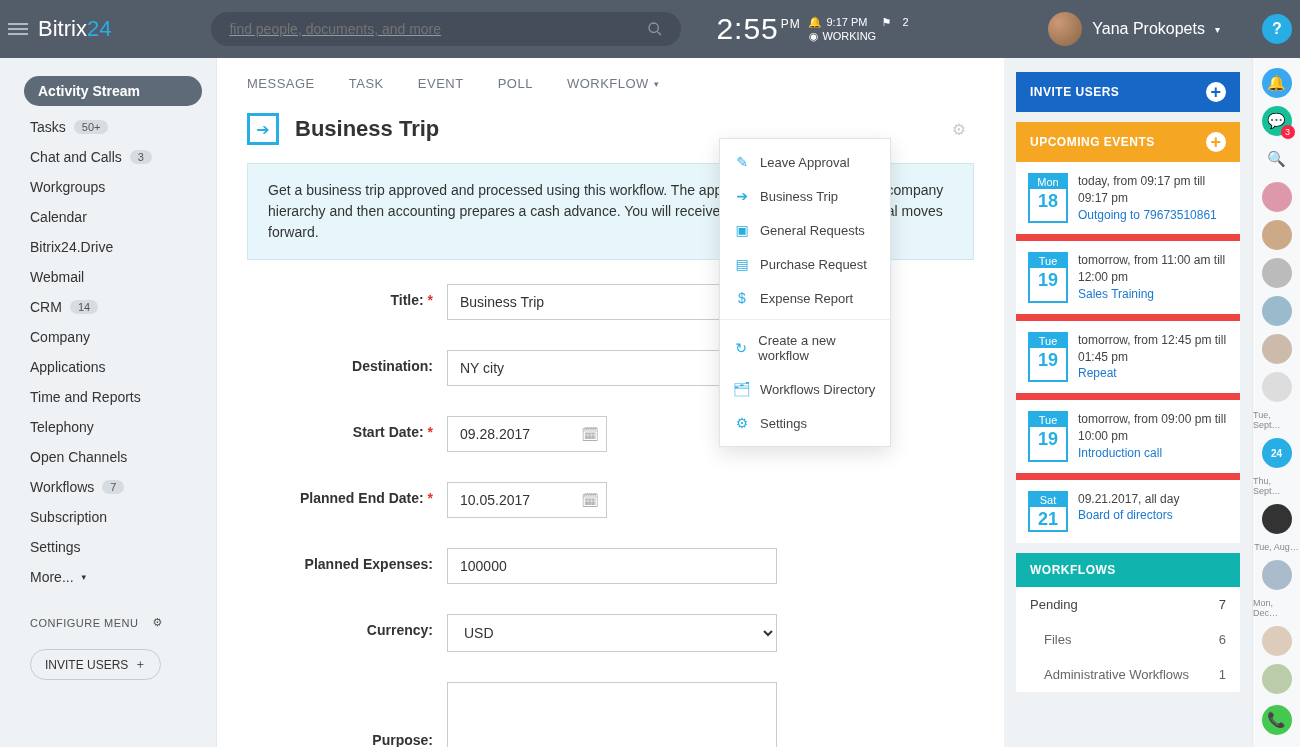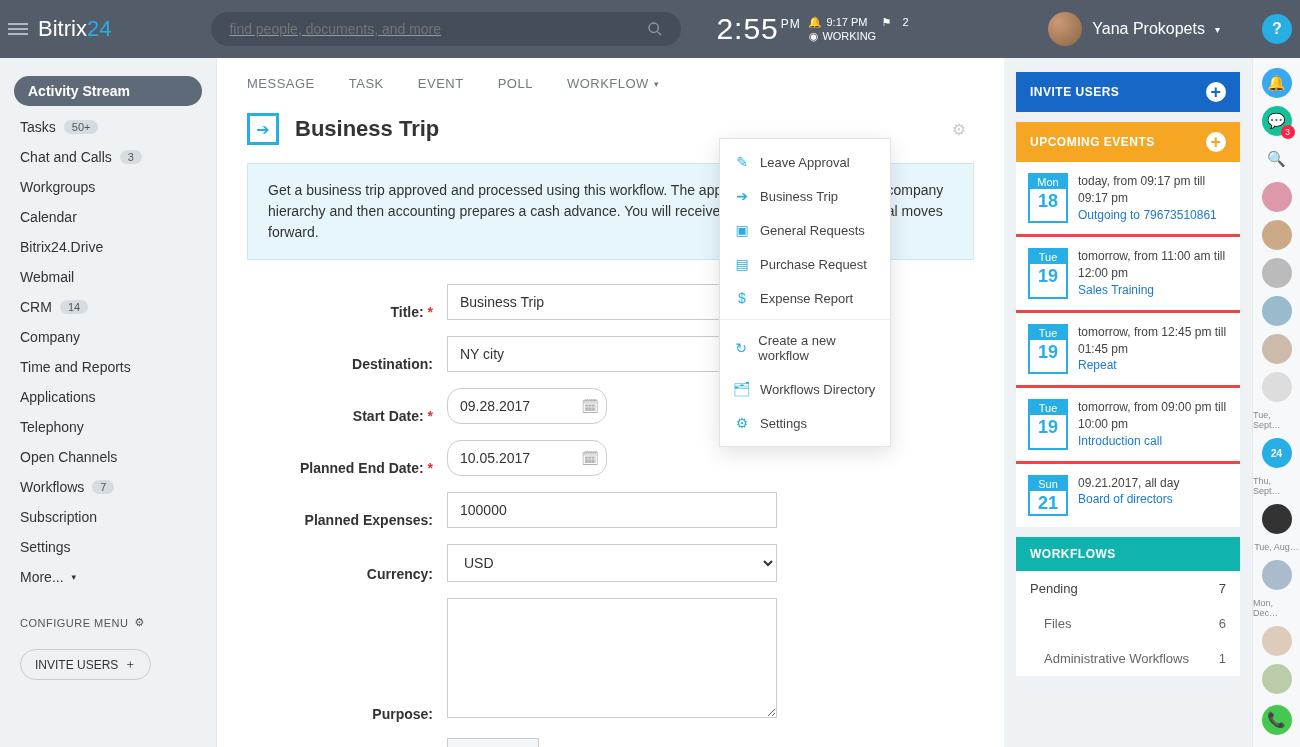--- a/index.html
+++ b/index.html
@@ -13,48 +13,48 @@
 .search input{ flex:1; background:none; border:none; color:#fff; font-size:14px; outline:none; }
 .time-block{ margin-left:35px; display:flex; align-items:center; }
 .big-time{ font-size:30px; font-weight:300; letter-spacing:1px; }
 .time-extra{ margin-left:8px; font-size:11px; line-height:14px; }
 .time-extra .row{ display:flex; align-items:center; gap:4px; }
 .user-block{ margin-left:auto; display:flex; align-items:center; gap:10px; cursor:pointer; }
 .avatar-sm{ width:34px; height:34px; border-radius:50%; background:#d88; background:radial-gradient(circle at 30% 30%,#c97,#864);}
 .help-btn{ width:30px; height:30px; border-radius:50%; background:#27aee4; color:#fff; display:flex; align-items:center; justify-content:center; margin-left:42px; font-weight:bold; cursor:pointer; }
 
 .shell{ display:flex; height:689px; }
-.sidebar{ width:216px; background:#eef2f4; padding:18px 0 0 0; }
+.sidebar{ width:216px; background:#eef2f4; padding:18px 0 0 10px; }
 .side-item{ padding:7px 20px; font-size:14px; color:#333; cursor:pointer; display:flex; align-items:center; gap:8px; }
 .side-item.active{ background:#5f6a78; color:#fff; border-radius:16px; margin:0 14px 6px 14px; padding:7px 14px; font-weight:600;}
 .badge{ background:#d6dde2; color:#555; border-radius:10px; padding:1px 8px; font-size:11px; }
-.side-config{ margin:24px 20px 10px; font-size:11px; color:#555; letter-spacing:.5px; display:flex; align-items:center; gap:6px; cursor:pointer;}
+.side-config{ margin:24px 20px 10px; font-size:11px; color:#555; letter-spacing:.5px; display:flex; align-items:center; gap:14px; cursor:pointer;}
 .invite-btn{ margin:10px 20px; border:1px solid #c5cdd3; border-radius:16px; padding:6px 14px; font-size:12px; color:#333; display:inline-flex; align-items:center; gap:6px; cursor:pointer;}
 
 .main{ flex:1; background:#fff; border-left:1px solid #e5e9ec; position:relative; overflow:hidden; }
 .tabs{ padding:18px 30px 12px; display:flex; gap:34px; font-size:13px; color:#717a84; letter-spacing:.5px; }
 .tabs .tab{ cursor:pointer; }
 .tabs .wf{ display:flex; align-items:center; gap:5px; }
 
 .page-title{ display:flex; align-items:center; gap:16px; padding:10px 30px 18px; }
 .pt-icon{ width:32px; height:32px; border:3px solid #27aee4; display:flex; align-items:center; justify-content:center; color:#27aee4;}
 .page-title h1{ font-size:22px; font-weight:600; color:#333; }
 .gear{ margin-left:auto; color:#c5cdd3; cursor:pointer; margin-right:8px;}
 
 .info-box{ margin:0 30px 24px; background:#e6f6fb; border:1px solid #cce9f1; padding:16px 20px; font-size:14px; color:#333; line-height:1.5; }
 
 .form{ padding:0 30px; }
-.frow{ display:flex; align-items:flex-end; margin-bottom:16px; }
+.frow{ display:flex; align-items:flex-start; margin-bottom:30px; }
 .flabel{ width:200px; text-align:right; padding-right:14px; font-size:14px; color:#333; padding-top:8px; font-weight:600;}
 .req{ color:#d33; }
 .finput{ width:330px; }
 .finput input,.finput textarea,.finput select{ width:100%; border:1px solid #c5cdd3; padding:9px 12px; font-size:14px; color:#333; background:#fff; }
 .finput textarea{ height:120px; resize:both; }
 .date-wrap{ position:relative; width:160px; }
-.date-wrap input{ width:100%;border-radius:14px; }
+.date-wrap input{ width:100%; }
 .cal-icon{ position:absolute; right:8px; top:50%; transform:translateY(-50%); color:#999; pointer-events:none; font-size:14px;}
 .file-btn{ border:1px solid #c5cdd3; background:#f4f7f9; padding:9px 16px; font-size:12px; color:#555; letter-spacing:.5px; cursor:pointer;}
 
 
 .wf-menu{ position:absolute; top:80px; left:502px; width:172px; background:#fff; border:1px solid #e0e4e8; box-shadow:0 6px 20px rgba(0,0,0,.12); padding:6px 0; z-index:10;}
 .wf-menu .mi{ padding:9px 14px; font-size:13px; color:#444; display:flex; align-items:center; gap:10px; cursor:pointer;}
 .wf-menu .ic{ width:16px; height:16px; display:inline-flex; align-items:center; justify-content:center; color:#27aee4; font-size:14px; }
 .wf-menu .sep{ height:1px; background:#eceff2; margin:4px 0; }
 
 .right{ width:248px; padding:14px 12px; background:#eef2f4; overflow:hidden; }
@@ -62,21 +62,21 @@
 .card-hd{ padding:10px 14px; font-size:12px; font-weight:700; letter-spacing:.5px; color:#fff; display:flex; align-items:center; justify-content:space-between; }
 .plus-c{ width:20px; height:20px; border-radius:50%; background:#fff; color:inherit; display:flex; align-items:center; justify-content:center; font-weight:bold; cursor:pointer; font-size:18px;}
 .hd-blue{ background:#1768c6; } .hd-orange{ background:#f5a623; } .hd-teal{ background:#11b3ae; }
 .plus-blue{ color:#1768c6 !important; } .plus-or{ color:#f5a623 !important; }
 
 .pulse{ display:flex; align-items:center; background:#19c1f3; color:#fff; height:36px; margin-bottom:10px; }
 .pulse .lbl{ flex:1; padding:0 12px; font-size:12px; font-weight:700; letter-spacing:.5px;}
 .pulse .num{ background:#fff; color:#333; padding:6px 14px; font-size:14px; }
 .pulse .pct{ background:#e0f4fb; color:#19c1f3; padding:6px 10px; font-size:14px; font-weight:600; margin-left:4px; }
 
-.ev{ padding:11px 12px; display:flex; gap:10px; border-top:3px solid #ef4444; }
+.ev{ padding:11px 12px; display:flex; gap:10px; border-top:7px solid #ef4444; }
 .ev:first-child{ border-top:none; }
 .ev-date{ width:40px; border:2px solid #27aee4; text-align:center; }
 .ev-date .dow{ background:#27aee4; color:#fff; font-size:11px; padding:1px 0; }
 .ev-date .dom{ color:#27aee4; font-size:18px; font-weight:600; padding:2px 0 0; }
 .ev-txt{ flex:1; font-size:12px; color:#444; line-height:1.4; }
 .ev-txt a{ color:#1b79d0; text-decoration:none; }
 .wfrow{ display:flex; justify-content:space-between; padding:10px 14px; font-size:13px; color:#444; }
 .wfrow.sub{ padding-left:28px; color:#666; }
 
 .rail{ width:48px; background:#f6f8f9; border-left:1px solid #e5e9ec; display:flex; flex-direction:column; align-items:center; padding-top:10px; gap:8px; }
@@ -157,24 +157,24 @@
           <span>Webmail</span>
         </div>
         <div class="side-item">
           <span>CRM</span>
           <span class="badge">14</span>
         </div>
         <div class="side-item">
           <span>Company</span>
         </div>
         <div class="side-item">
+          <span>Applications</span>
+        </div>
+        <div class="side-item">
           <span>Time and Reports</span>
-        </div>
-        <div class="side-item">
-          <span>Applications</span>
         </div>
         <div class="side-item">
           <span>Telephony</span>
         </div>
         <div class="side-item">
           <span>Open Channels</span>
         </div>
         <div class="side-item">
           <span>Workflows</span>
           <span class="badge">7</span>
@@ -332,21 +332,21 @@
           </div>
           <div class="ev">
             <div class="ev-date">
               <div class="dow">Tue</div>
               <div class="dom">19</div>
             </div>
             <div class="ev-txt"><div>tomorrow, from 09:00 pm till 10:00 pm</div><a href="#">Introduction call</a></div>
           </div>
           <div class="ev">
             <div class="ev-date">
-              <div class="dow">Sun</div>
+              <div class="dow">Sat</div>
               <div class="dom">21</div>
             </div>
             <div class="ev-txt"><div>09.21.2017, all day</div><a href="#">Board of directors</a></div>
           </div>
         </div>
     </div>
     <div class="card">
       <div class="card-hd hd-teal">
           <span>WORKFLOWS</span>
         </div>

